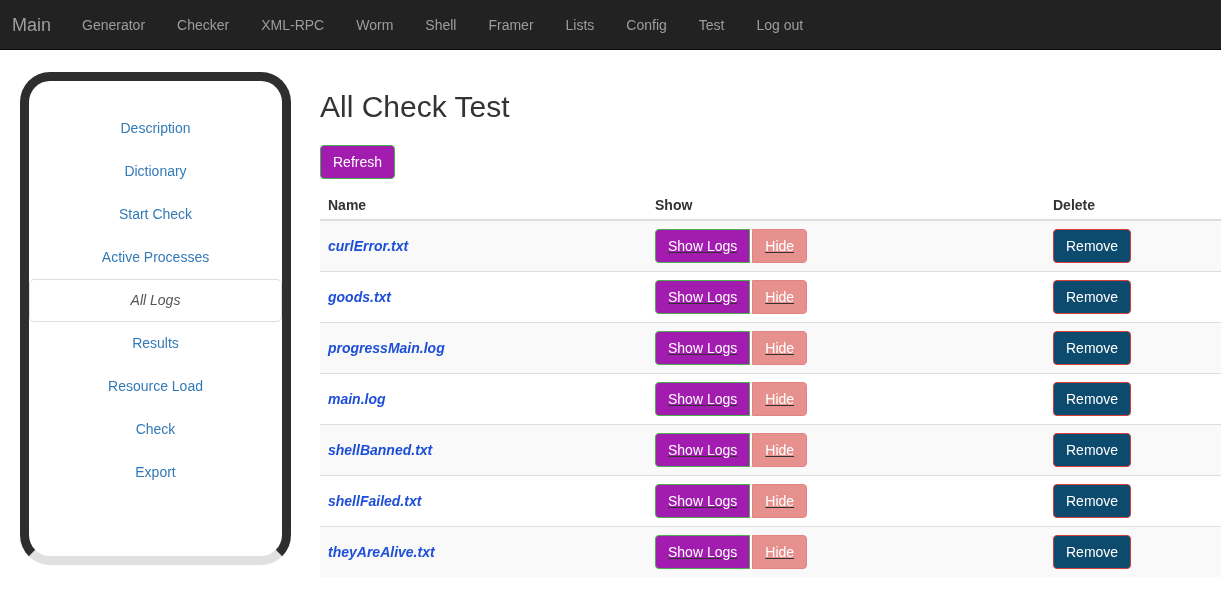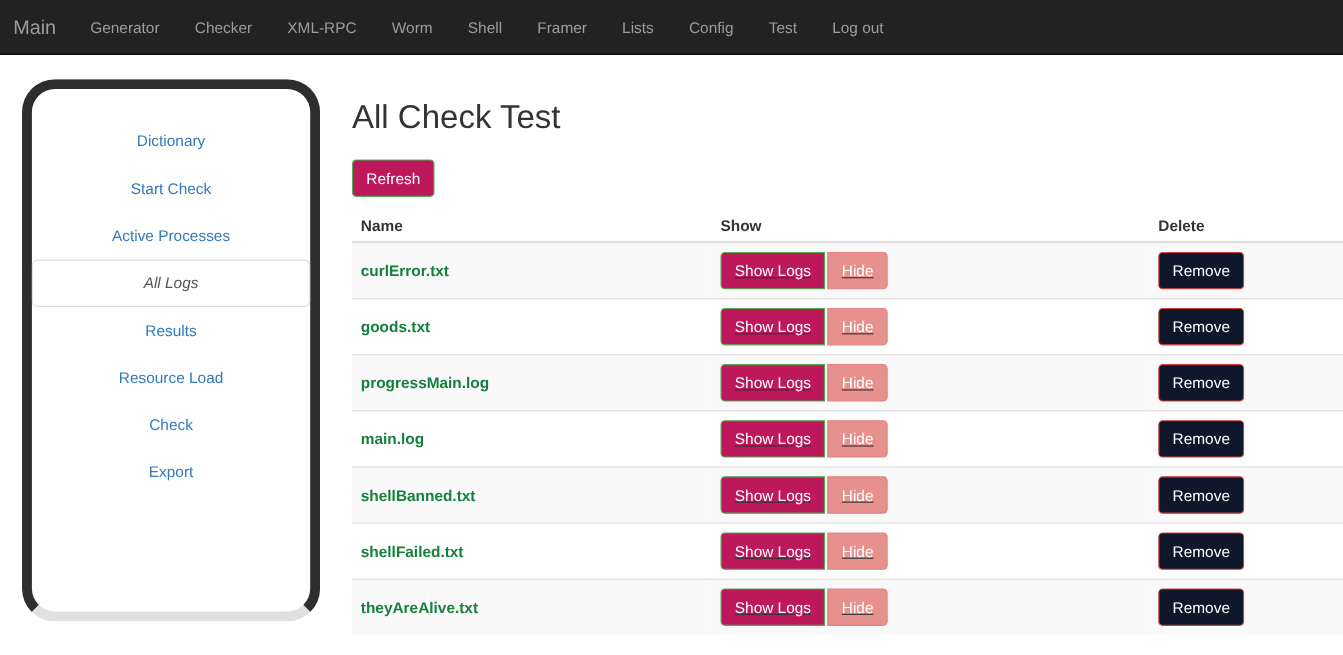--- a/index.html
+++ b/index.html
@@ -94,22 +94,22 @@
     font-size: 14px;
     line-height: 20px;
     padding: 6px 12px;
     border-radius: 4px;
     border: 1px solid transparent;
     color: #ffffff;
     cursor: pointer;
     text-align: center;
     white-space: nowrap;
   }
-  .btn-success { background: #be185d; border-color: #4cae4c; }
-  .btn-danger  { background: #0f172a; border-color: #d43f3a; }
+  .btn-success { background: #a21caf; border-color: #4cae4c; }
+  .btn-danger  { background: #0c4a6e; border-color: #d43f3a; }
   .btn-hide    { background: #e6918e; border-color: #e28481; }
   .refresh-btn { margin-top: 12px; }
 
   .btn-group { display: inline-flex; gap: 2px; text-decoration: underline; }
   .btn-group .btn:first-child { border-radius: 4px 0 0 4px; }
   .btn-group .btn:last-child  { border-radius: 0 4px 4px 0; }
 
   table.log-table {
     margin-top: 12px;
     width: 901px;
@@ -128,21 +128,21 @@
     border-bottom: 2px solid #dddddd;
   }
   .log-table td {
     padding: 8px;
     vertical-align: middle;
     border-top: 1px solid #dddddd;
     font-size: 14px;
   }
   .log-table thead tr th { border-top: none; }
   .log-table tbody tr:nth-child(odd) { background: #f9f9f9; }
-  .name-cell { font-weight: bold; color: #15803d; }
+  .name-cell { font-weight: bold; color: #1d4ed8; font-style: italic; }
 </style>
 </head>
 <body>
 
 <nav class="navbar">
   <a class="navbar-brand">Main</a>
   <ul class="navbar-nav">
 
       <li>
         <a>Generator</a>
@@ -183,20 +183,23 @@
 
       <li>
         <a>Log out</a>
       </li>
     </ul>
 </nav>
 
 <aside class="sidebar">
   <ul class="side-nav">
 
+      <li>
+        <a>Description</a>
+      </li>
 
       <li>
         <a>Dictionary</a>
       </li>
 
       <li>
         <a>Start Check</a>
       </li>
 
       <li>

